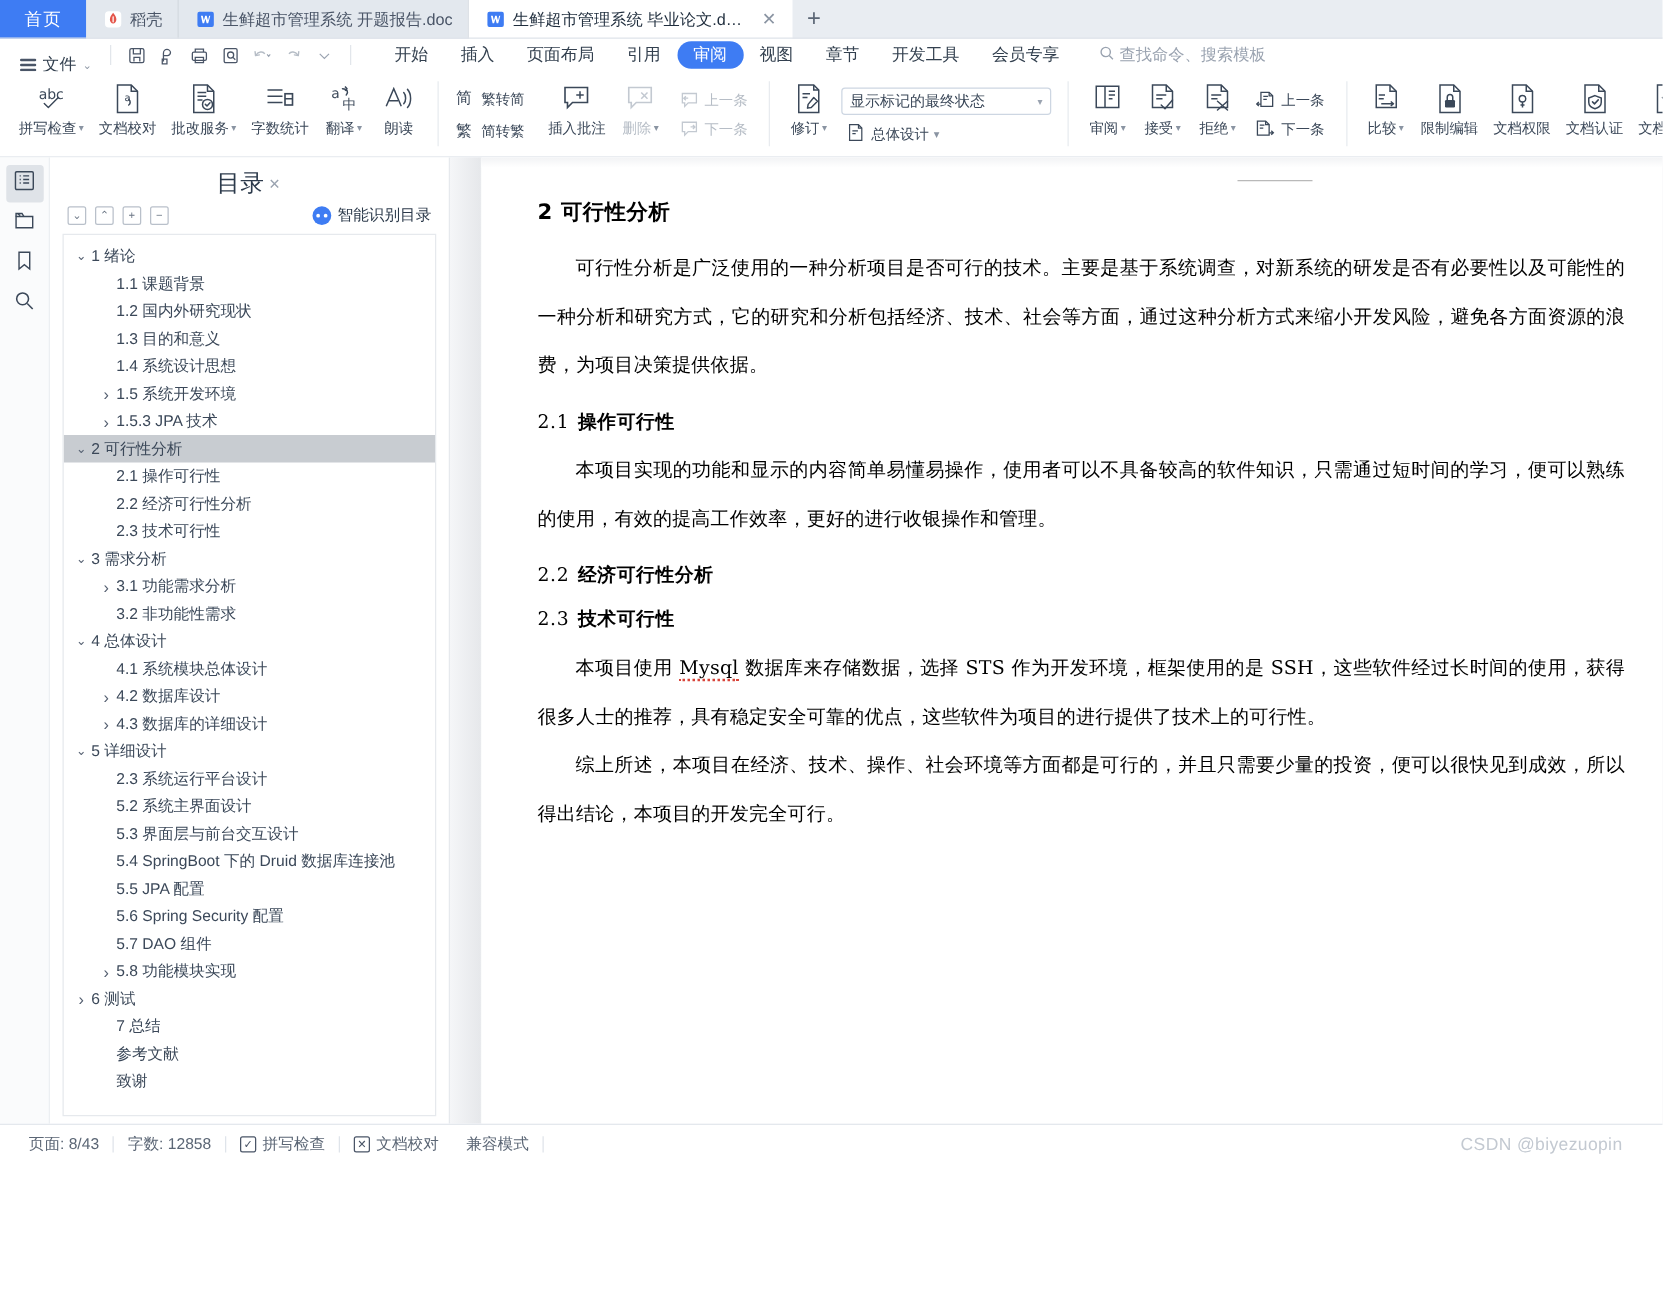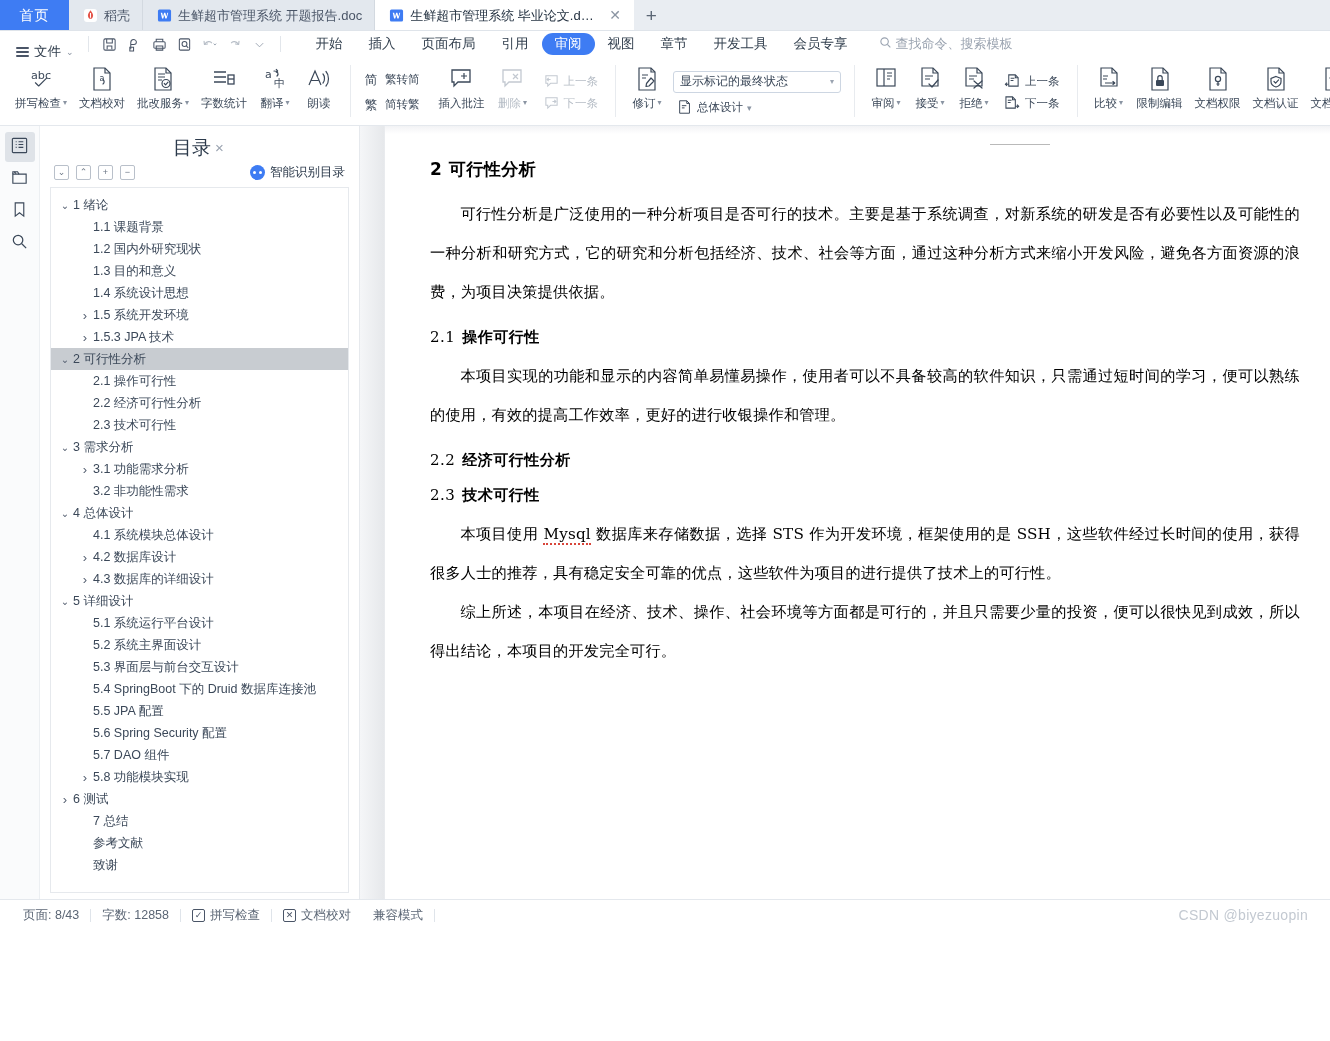--- a/index.html
+++ b/index.html
@@ -106,21 +106,21 @@
   .serif { font-family:"DejaVu Serif","Liberation Serif",serif; }
   .sp-err { border-bottom:2px dotted #d8453a; }
 
   
   .statusbar { height:30px; flex:0 0 30px; background:#fff; border-top:1px solid #e4e8ed;
                display:flex; align-items:center; padding:15px 12px; font-size:12.5px; color:#5b6675; gap:0; position:relative; }
   .sb-item { display:flex; align-items:center; gap:5px; padding:0 11px; white-space:nowrap; }
   .sb-sep { width:1px; height:13px; background:#dfe4ea; }
   .sb-ico { width:13px; height:13px; border:1px solid #4a5567; border-radius:2px; display:flex;
             align-items:center; justify-content:center; font-size:9px; line-height:9px; color:#4a5567; }
-  .wm { position:absolute; right:22px; color:#c3c9d1; font-size:14px; letter-spacing:0.3px; }
+  .wm { position:absolute; right:32px; color:#c3c9d1; font-size:14px; letter-spacing:0.3px; }
 </style>
 </head>
 <body>
 
 <div class="app">
 
   <div class="tabbar">
     <div class="home-tab">
       <span>首页</span>
     </div>
@@ -734,21 +734,21 @@
             <span class="toc-label">4.3 数据库的详细设计</span>
           </div>
           <div class="toc-item">
             <span style="display: inline-block; width: 6px; flex: 0 0 auto;"></span>
             <span class="toc-arrow">⌄</span>
             <span class="toc-label">5 详细设计</span>
           </div>
           <div class="toc-item">
             <span style="display: inline-block; width: 26px; flex: 0 0 auto;"></span>
             <span class="toc-arrow"></span>
-            <span class="toc-label">5.1 系统运行平台设计</span>
+            <span class="toc-label">2.3 系统运行平台设计</span>
           </div>
           <div class="toc-item">
             <span style="display: inline-block; width: 26px; flex: 0 0 auto;"></span>
             <span class="toc-arrow"></span>
             <span class="toc-label">5.2 系统主界面设计</span>
           </div>
           <div class="toc-item">
             <span style="display: inline-block; width: 26px; flex: 0 0 auto;"></span>
             <span class="toc-arrow"></span>
             <span class="toc-label">5.3 界面层与前台交互设计</span>

